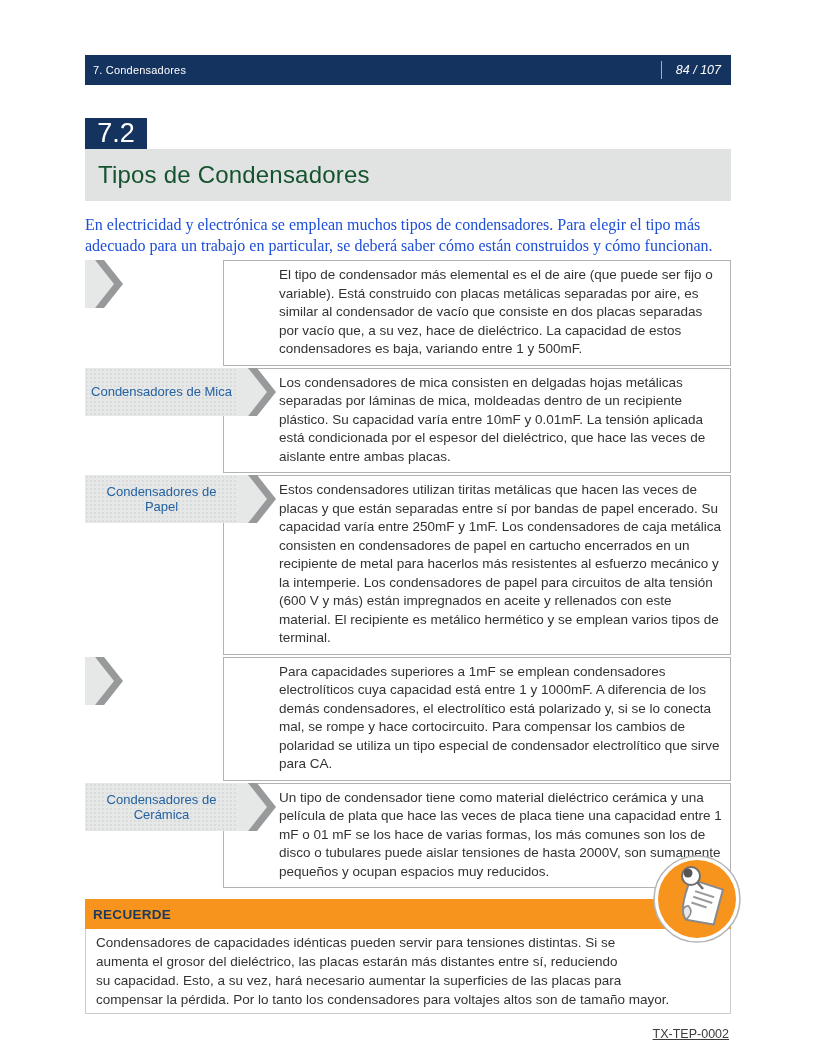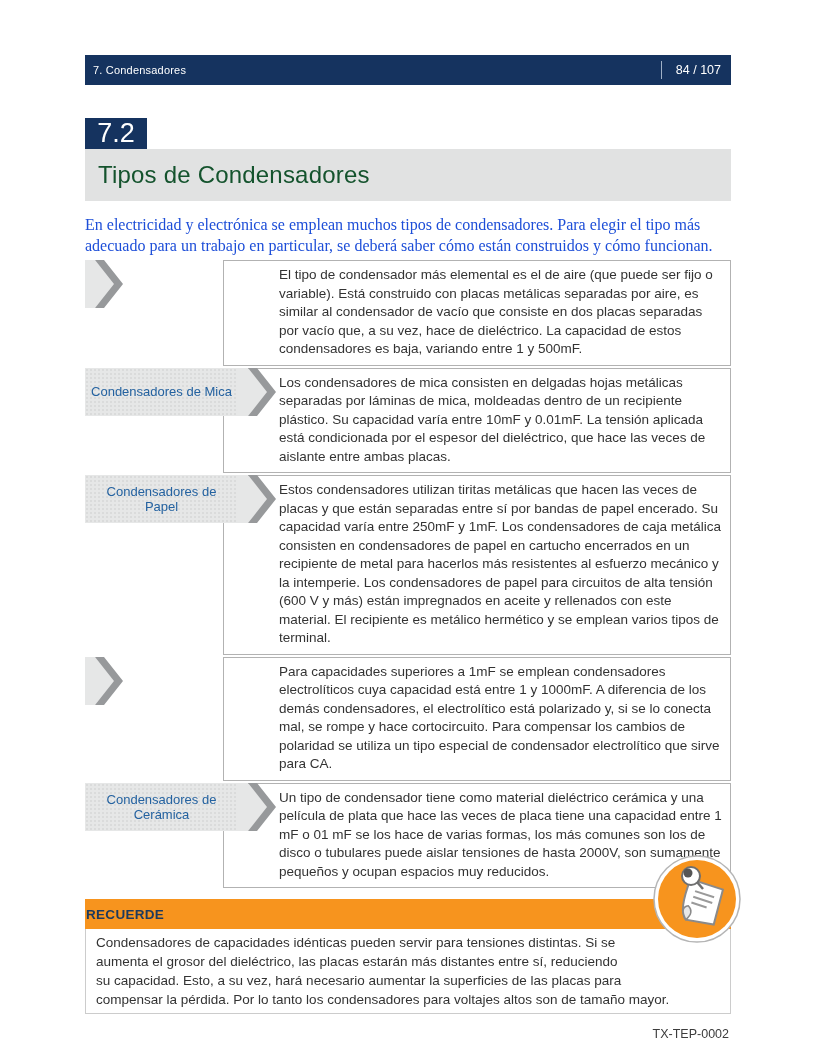--- a/index.html
+++ b/index.html
@@ -17,21 +17,21 @@
 
   
   .topbar {
     height:30px; background:#15335f; color:#fff;
     display:flex; align-items:center; justify-content:space-between;
     padding:0 10px 0 8px;
   }
   .topbar .crumb { font-size:11px; letter-spacing:0.2px; }
   .topbar .pageno-wrap { display:flex; align-items:center; height:100%; }
   .topbar .sep { width:1px; height:18px; background:#9fb0c6; margin-right:14px; }
-  .topbar .pageno { font-size:12.5px; }
+  .topbar .pageno { font-size:12.5px;font-style:italic; }
 
   
   .section-head { display:flex; margin-top:33px; height:83px;flex-direction:column; }
   .section-num {
     width:62px; background:#15335f; color:#fff;
     display:flex; align-items:center; justify-content:center;
     font-size:27px;
   }
   .section-title-panel {
     flex:1; background:#e1e2e2; display:flex; align-items:center;
@@ -67,36 +67,37 @@
     text-align:center; color:#2462a0; font-size:13px; line-height:15px;
     padding:2px 4px;
     background-image:radial-gradient(rgba(0,0,0,0.05) 1px, transparent 1px); background-size:4px 4px;
   }
   .arrow-svg { display:block; height:48px; width:38px; }
 
   
   .note { position:relative; margin-top:11px; }
   .note-bar {
     height:30px; background:#f7941e; color:#1c3a5e;
-    display:flex; align-items:center; padding-left:1px;
+    display:flex; align-items:center; padding-left:8px;
     font-size:13.5px; font-weight:bold; letter-spacing:0.3px;
   }
   .note-body {
     border:1px solid #cccccc; border-top:none;
     padding:4px 10px; font-size:13.5px; line-height:19px; color:#333;
     min-height:84px;
   }
   .note-float-spacer { float:right; width:92px; height:52px; }
   .note-icon {
     position:absolute; right:-12px; top:-46px; width:92px; height:92px;
   }
 
   .footer {
     margin-top:13px; text-align:right; font-size:12.5px; color:#3c3c3c;
     padding-right:2px;
+    text-decoration:underline;
   }
 </style>
 </head>
 <body>
 
 <div class="page">
   <div class="content">
 
     <div class="topbar dots-dark">
       <span class="crumb">7. Condensadores</span>

